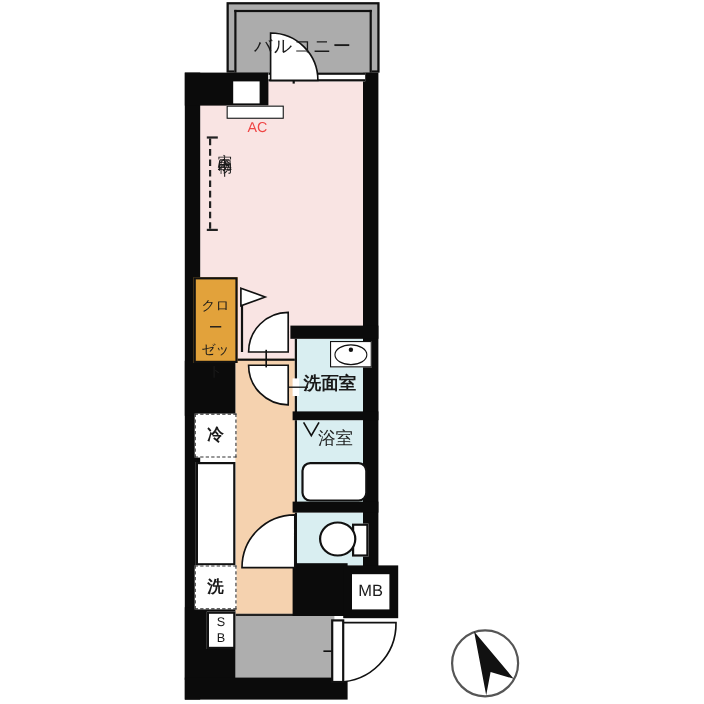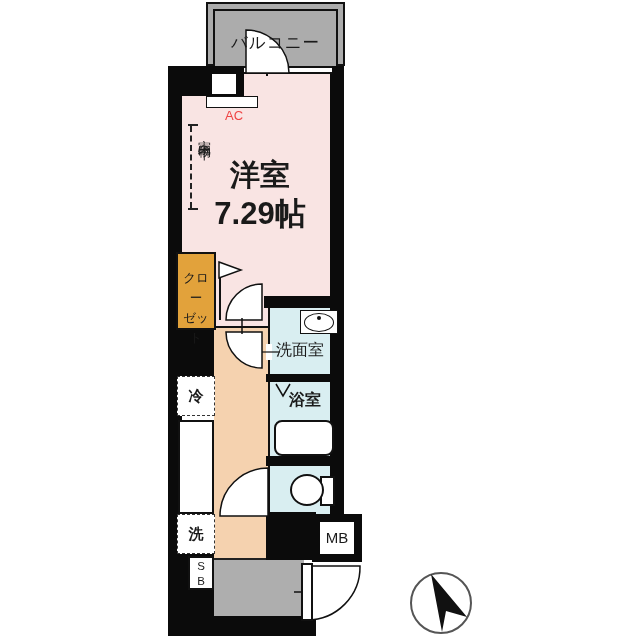--- a/index.html
+++ b/index.html
@@ -106,32 +106,28 @@
     <circle cx="441" cy="603" r="30" fill="#ffffff" stroke="#555" stroke-width="2"></circle>
     <polygon points="431,574 467,617 446,611 442,632" fill="#111"></polygon>
   </svg>
 
   <div class="lbl center" style="left:213px;top:30px;width:125px;height:24px;font-size:16.5px;letter-spacing:1px;">バルコニー</div>
 
   <div class="lbl center" style="left:214px;top:108px;width:40px;height:16px;font-size:13px;color:#ef4444;">AC</div>
 
   <div class="lbl vtext" style="left:196px;top:129px;height:84px;font-size:13px;">室内物干</div>
 
-  <div class="lbl" style="left:190px;top:158px;width:140px;text-align:center;font-weight:600;">
-    <div style="font-size:30px;">洋室</div>
-    <div style="font-size:31px;margin-top:3px;">7.29帖</div>
-  </div>
 
   <div class="lbl" style="left:178px;top:268px;width:36px;text-align:center;font-size:12.5px;font-weight:400;line-height:1.6;">
     <div>クロー</div>
     <div>ゼット</div>
   </div>
 
-  <div class="lbl center" style="left:268px;top:340px;width:64px;height:20px;font-size:16px;font-weight:400;">洗面室</div>
+  <div class="lbl center" style="left:268px;top:340px;width:64px;height:20px;font-size:16px;font-weight:700;">洗面室</div>
 
-  <div class="lbl center" style="left:280px;top:390px;width:50px;height:20px;font-size:16px;font-weight:700;">浴室</div>
+  <div class="lbl center" style="left:280px;top:390px;width:50px;height:20px;font-size:16px;font-weight:400;">浴室</div>
 
   <div class="lbl center" style="left:177px;top:376px;width:38px;height:40px;font-size:15px;font-weight:600;background:transparent;">冷</div>
 
   <div class="lbl center" style="left:177px;top:514px;width:38px;height:40px;font-size:15px;font-weight:600;background:transparent;">洗</div>
 
 
 </div>
 
 </body></html>

